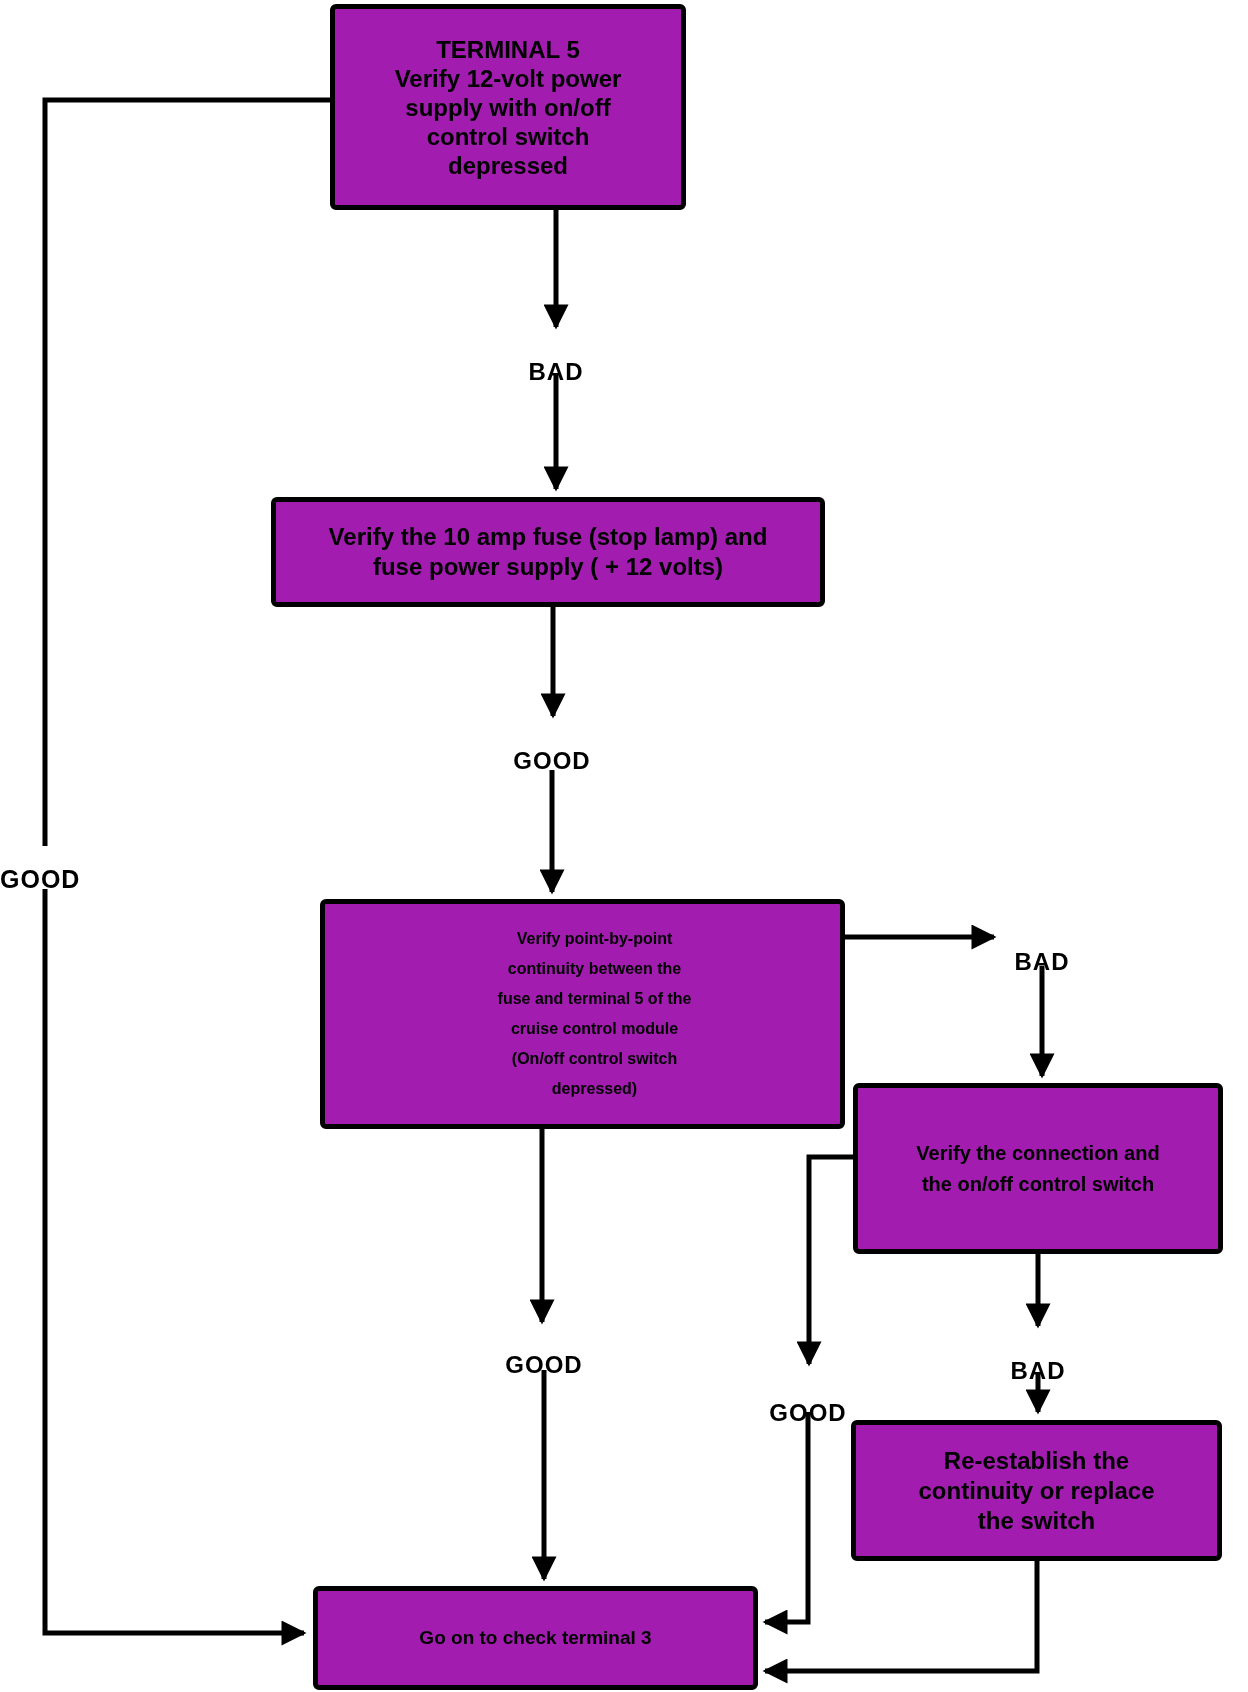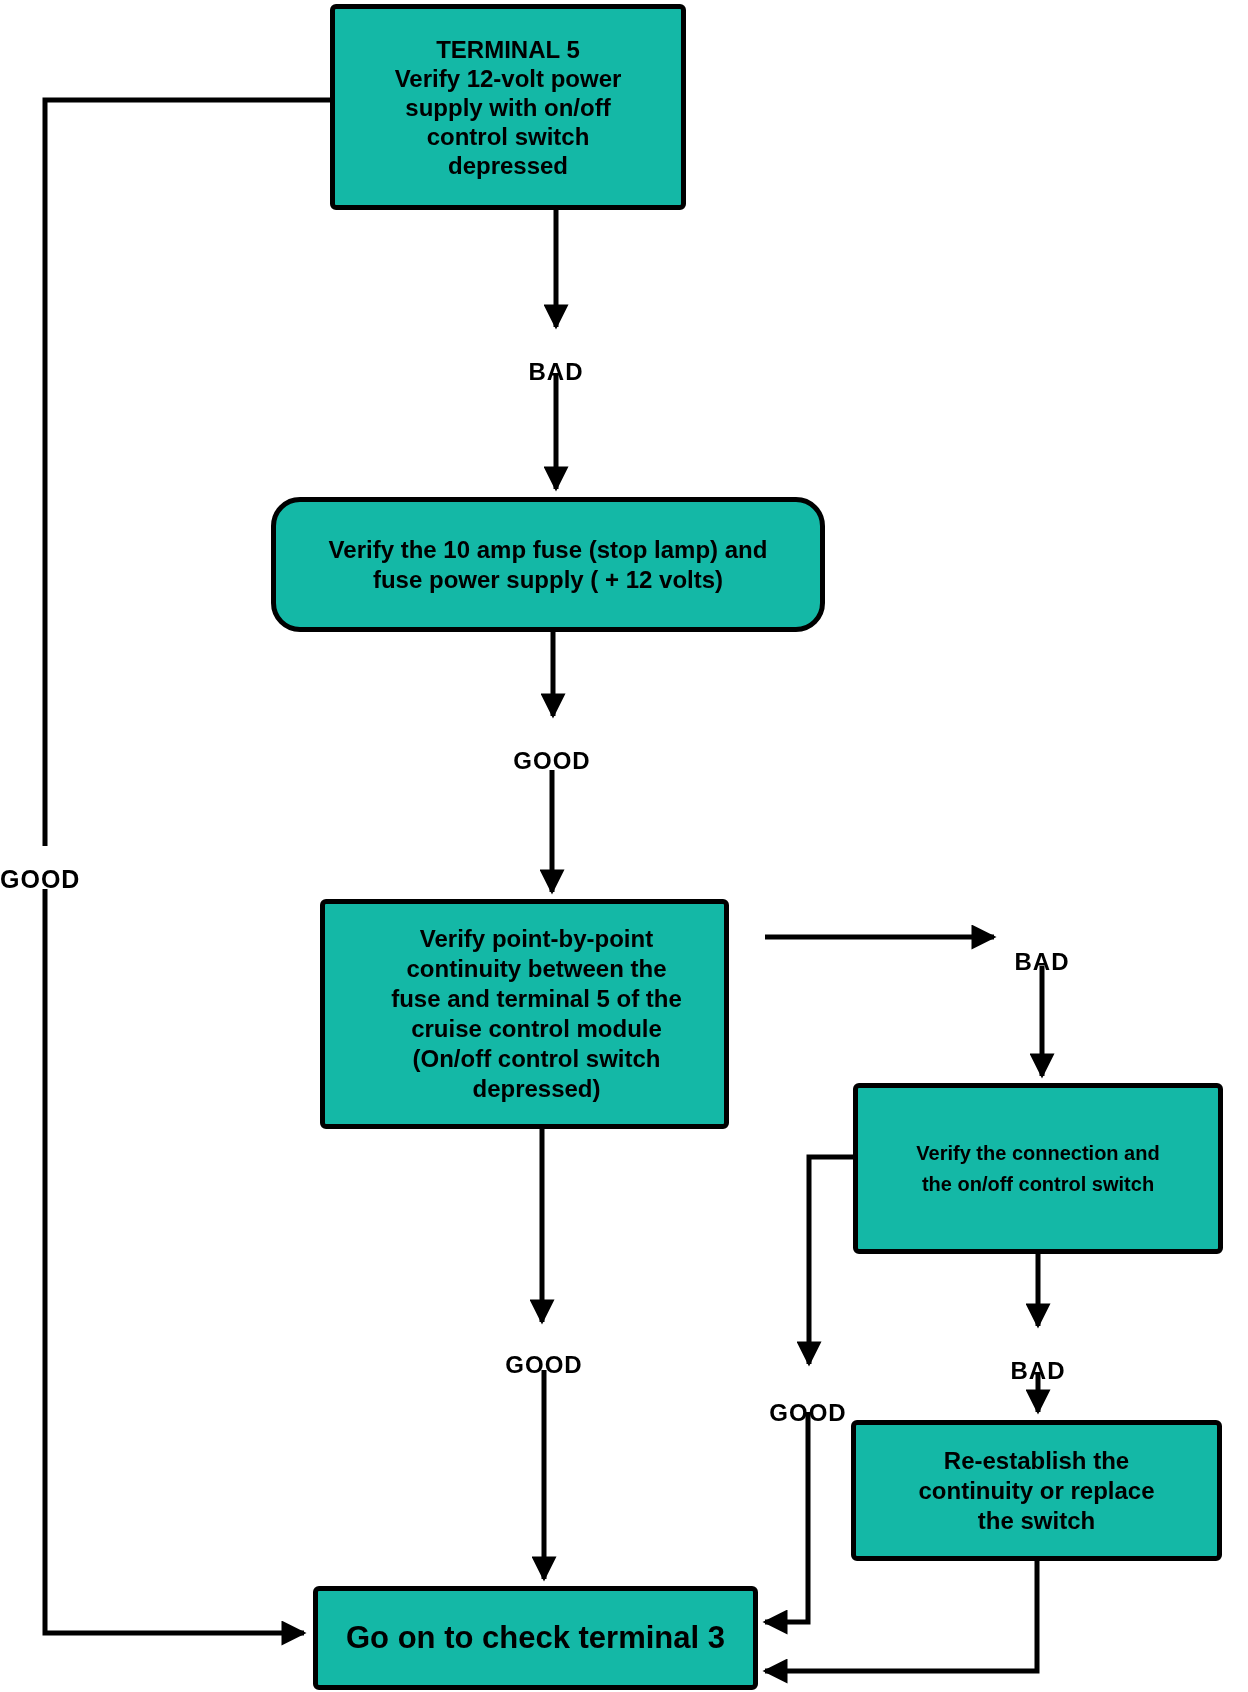--- a/index.html
+++ b/index.html
@@ -20,38 +20,38 @@
     position: absolute;
     left: 0; top: 0;
     width: 1248px;
     height: 1692px;
   }
   .flow-box {
     position: absolute;
     box-sizing: border-box;
     border: 5px solid #000000;
     border-radius: 6px;
-    background: #14b8a6;
+    background: #a21caf;
     display: flex;
     align-items: center;
     justify-content: flex-end;
     text-align: center;
     font-weight: bold;
   }
   .flow-box .box-text {
     white-space: pre-line;
     display: block;
     width: 100%;
   }
   #box-terminal5   { left: 330px; top: 4px;    width: 356px; height: 206px; font-size: 24px; line-height: 29px; }
-  #box-fuse        { left: 271px; top: 497px;  width: 554px; height: 135px; font-size: 24px; line-height: 30px; border-radius: 29px; }
-  #box-continuity  { left: 320px; top: 899px;  width: 409px; height: 230px; font-size: 24px; line-height: 30px; padding-left: 24px; }
+  #box-fuse        { left: 271px; top: 497px;  width: 554px; height: 110px; font-size: 24px; line-height: 30px; }
+  #box-continuity  { left: 320px; top: 899px;  width: 525px; height: 230px; font-size: 16px; line-height: 30px; padding-left: 24px; }
   #box-connection  { left: 853px; top: 1083px; width: 370px; height: 171px; font-size: 20px; line-height: 31px; }
   #box-reestablish { left: 851px; top: 1420px; width: 371px; height: 141px; font-size: 24px; line-height: 30px; }
-  #box-goon        { left: 313px; top: 1586px; width: 445px; height: 104px; font-size: 31px; line-height: 30px; }
+  #box-goon        { left: 313px; top: 1586px; width: 445px; height: 104px; font-size: 19px; line-height: 30px; }
   .flow-label {
     position: absolute;
     font-weight: bold;
     font-size: 24px;
     letter-spacing: 1px;
     text-align: center;
     margin-top: 20px;
   }
   #label-bad1      { left: 516px;  top: 338px;  width: 80px;  }
   #label-good1     { left: 495px;  top: 727px;  width: 114px; }

